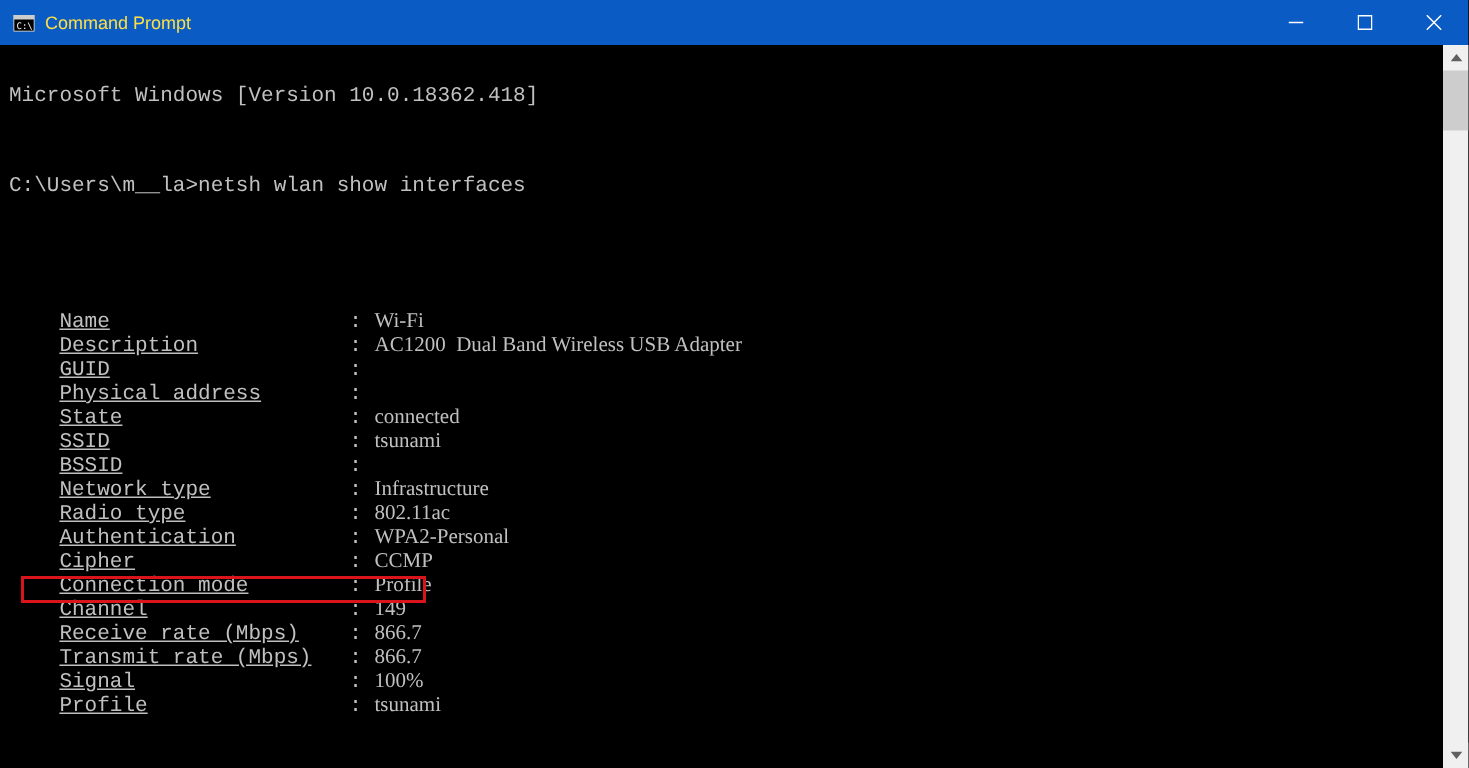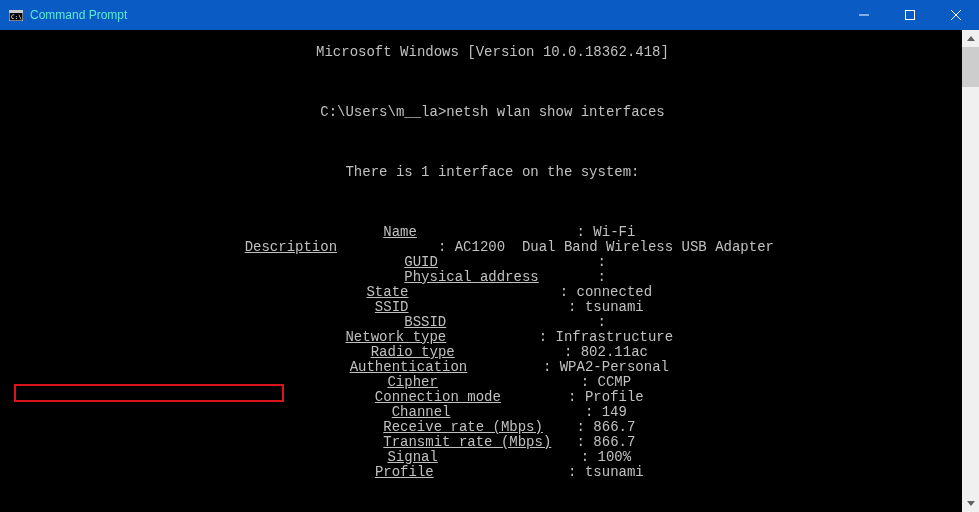--- a/index.html
+++ b/index.html
@@ -10,21 +10,21 @@
     font-family: Consolas, 'Courier New', monospace;
     font-size: 14px;
     overflow: hidden;
     position: relative;
   }
   .titlebar {
     height: 30px;
     background: #0a5bc4;
     display: flex;
     align-items: center;
-    color: #5eead4;
+    color: #fde047;
     font-family: 'Segoe UI', Tahoma, sans-serif;
     font-size: 12px;
   }
   .titlebar .icon {
     width: 16px;
     height: 16px;
     margin: 0 6px 0 8px;
     display: flex;
     align-items: center;
     justify-content: center;
@@ -39,25 +39,24 @@
     justify-content: center;
     color: #fff;
   }
   .win-btn svg { stroke: #fff; }
   .content {
     position: relative;
     width: 100%;
     height: calc(100% - 30px);
     background: #000;
     color: #c0c0c0;
-    padding: 0 0 0 6px;
+    padding: 12px 0 0 6px;
     white-space: pre;
     line-height: 15px;
     font-size: 14px;
-    text-align: center;
   }
   .scrollbar {
     position: absolute;
     top: 30px;
     right: 0;
     width: 17px;
     height: calc(100% - 30px);
     background: #f0f0f0;
   }
   .scroll-arrow {
@@ -80,21 +79,21 @@
     background: #cdcdcd;
   }
   .highlight-box {
     position: absolute;
     border: 2px solid #d9141a;
     pointer-events: none;
   }
   .row { display: block; }
   .field-label { display: inline; text-decoration: underline; }
   .field-sep { display: inline; }
-  .field-val { display: inline; }
+  .field-val { display: inline; font-family: Liberation Serif, serif; }
 </style>
 </head>
 <body>
 
 <div class="titlebar">
   <span class="icon">
     <svg width="14" height="11" viewBox="0 0 14 11">
       <rect x="0" y="0" width="14" height="11" fill="#000" stroke="#fff" stroke-width="1"></rect>
       <rect x="0" y="0" width="14" height="3" fill="#ccc"></rect>
       <text x="2" y="9" font-size="6" fill="#fff" font-family="monospace">C:\</text>
@@ -118,21 +117,20 @@
         <line x1="10" y1="0" x2="0" y2="10" stroke-width="1"></line>
       </svg>
   </div>
 </div>
 
 <div class="content">
 <span class="row">Microsoft Windows [Version 10.0.18362.418]</span>
 <span class="row"> </span>
 <span class="row"><span>C:\Users\m__la&gt;</span><span>netsh wlan show interfaces</span></span>
 <span class="row"> </span>
-<span class="row">There is 1 interface on the system:</span>
 <span class="row"> </span>
 <span id="fields-container"><span class="row">    <span class="field-label">Name</span><span>                   </span><span class="field-sep">: </span><span class="field-val">Wi-Fi</span></span><span class="row">    <span class="field-label">Description</span><span>            </span><span class="field-sep">: </span><span class="field-val">AC1200  Dual Band Wireless USB Adapter</span></span><span class="row">    <span class="field-label">GUID</span><span>                   </span><span class="field-sep">: </span><span class="field-val"></span></span><span class="row">    <span class="field-label">Physical address</span><span>       </span><span class="field-sep">: </span><span class="field-val"></span></span><span class="row">    <span class="field-label">State</span><span>                  </span><span class="field-sep">: </span><span class="field-val">connected</span></span><span class="row">    <span class="field-label">SSID</span><span>                   </span><span class="field-sep">: </span><span class="field-val">tsunami</span></span><span class="row">    <span class="field-label">BSSID</span><span>                  </span><span class="field-sep">: </span><span class="field-val"></span></span><span class="row">    <span class="field-label">Network type</span><span>           </span><span class="field-sep">: </span><span class="field-val">Infrastructure</span></span><span class="row">    <span class="field-label">Radio type</span><span>             </span><span class="field-sep">: </span><span class="field-val">802.11ac</span></span><span class="row">    <span class="field-label">Authentication</span><span>         </span><span class="field-sep">: </span><span class="field-val">WPA2-Personal</span></span><span class="row">    <span class="field-label">Cipher</span><span>                 </span><span class="field-sep">: </span><span class="field-val">CCMP</span></span><span class="row">    <span class="field-label">Connection mode</span><span>        </span><span class="field-sep">: </span><span class="field-val">Profile</span></span><span class="row">    <span class="field-label">Channel</span><span>                </span><span class="field-sep">: </span><span class="field-val">149</span></span><span class="row">    <span class="field-label">Receive rate (Mbps)</span><span>    </span><span class="field-sep">: </span><span class="field-val">866.7</span></span><span class="row">    <span class="field-label">Transmit rate (Mbps)</span><span>   </span><span class="field-sep">: </span><span class="field-val">866.7</span></span><span class="row">    <span class="field-label">Signal</span><span>                 </span><span class="field-sep">: </span><span class="field-val">100%</span></span><span class="row">    <span class="field-label">Profile</span><span>                </span><span class="field-sep">: </span><span class="field-val">tsunami</span></span></span>
 
 
 
 
 
 
 </div>
 

